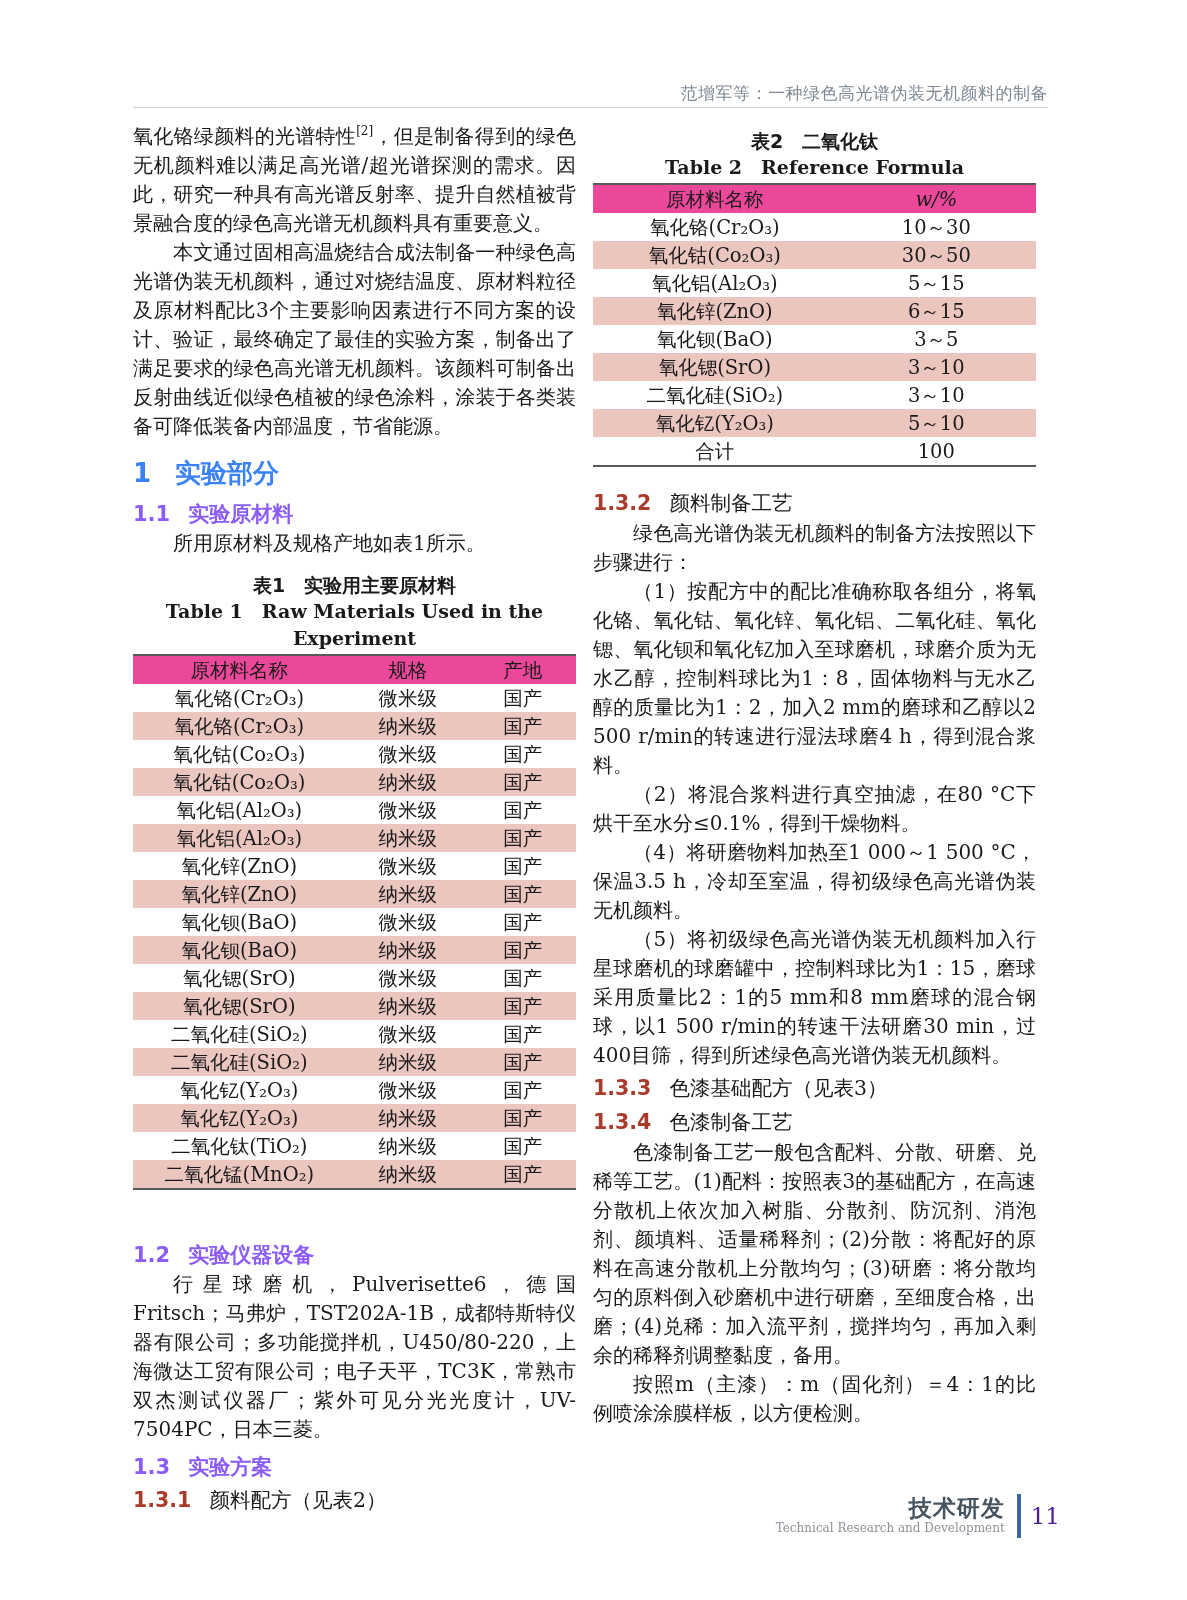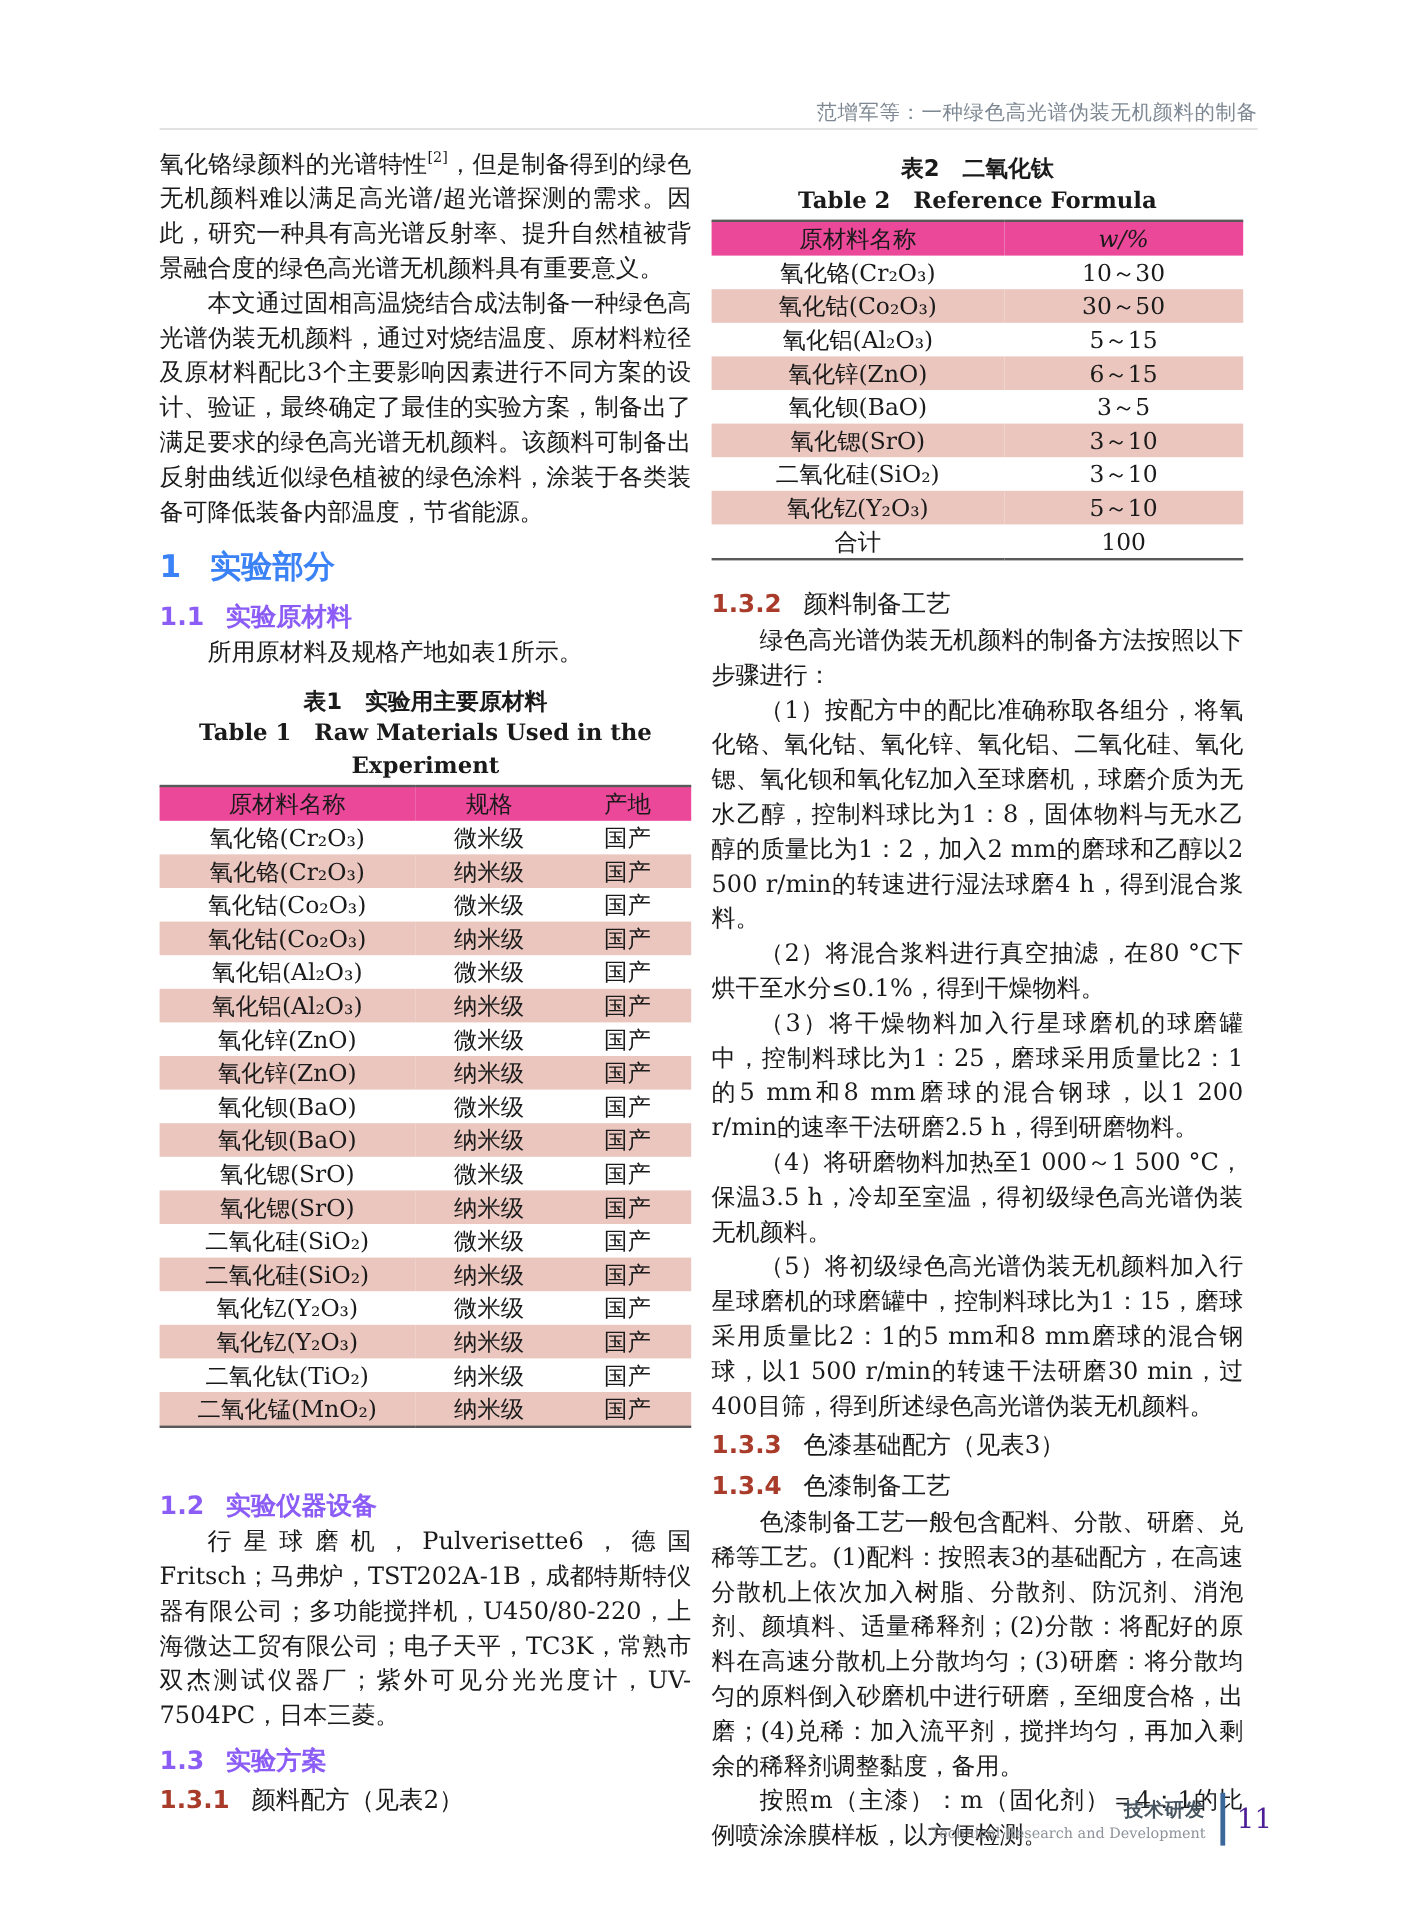--- a/index.html
+++ b/index.html
@@ -36,21 +36,21 @@
   
   table{width:100%;border-collapse:collapse;table-layout:fixed;
         border-top:2px solid #595959;border-bottom:2px solid #595959;margin-top:2px;}
   td,th{font-weight:normal;font-size:19.5px;text-align:center;padding:0;height:28px;vertical-align:middle;}
   thead tr{background:#ec4899;}
   tbody tr.stripe{background:#eac6bf;}
   .wcol{font-style:italic;}
   
   .footer{position:absolute;top:1494px;right:127px;display:flex;align-items:center;}
   .footer-text{display:flex;flex-direction:column;align-items:flex-end;}
-  .footer-cn{font-family:"DejaVu Sans","Liberation Sans",sans-serif;font-weight:bold;font-size:16px;
+  .footer-cn{font-family:"DejaVu Sans","Liberation Sans",sans-serif;font-weight:bold;font-size:23px;
              line-height:24px;color:#46545f;letter-spacing:1px;}
   .footer-en{font-size:12px;line-height:16px;color:#8b9198;}
   .footer-bar{width:4px;height:44px;background:#3a689b;margin:0 10px 0 12px;}
   .footer-num{font-size:23px;color:#4c1d95;}
 </style>
 </head>
 <body>
 
 <div class="page">
 
@@ -277,21 +277,20 @@
             </tr>
           </tbody>
       </table>
 
       <div class="h3 mt20">
         <span class="num">1.3.2</span><span class="ttl">颜料制备工艺</span>
       </div>
       <p class="para indent">绿色高光谱伪装无机颜料的制备方法按照以下步骤进行：</p>
       <p class="para indent">（1）按配方中的配比准确称取各组分，将氧化铬、氧化钴、氧化锌、氧化铝、二氧化硅、氧化锶、氧化钡和氧化钇加入至球磨机，球磨介质为无水乙醇，控制料球比为1：8，固体物料与无水乙醇的质量比为1：2，加入2 mm的磨球和乙醇以2 500 r/min的转速进行湿法球磨4 h，得到混合浆料。</p>
       <p class="para indent">（2）将混合浆料进行真空抽滤，在80 °C下烘干至水分≤0.1%，得到干燥物料。</p>
-      <p class="para indent">（3）将干燥物料加入行星球磨机的球磨罐中，控制料球比为1：25，磨球采用质量比2：1的5 mm和8 mm磨球的混合钢球，以1 200 r/min的速率干法研磨2.5 h，得到研磨物料。</p>
       <p class="para indent">（4）将研磨物料加热至1 000～1 500 °C，保温3.5 h，冷却至室温，得初级绿色高光谱伪装无机颜料。</p>
       <p class="para indent">（5）将初级绿色高光谱伪装无机颜料加入行星球磨机的球磨罐中，控制料球比为1：15，磨球采用质量比2：1的5 mm和8 mm磨球的混合钢球，以1 500 r/min的转速干法研磨30 min，过400目筛，得到所述绿色高光谱伪装无机颜料。</p>
 
       <div class="h3">
         <span class="num">1.3.3</span><span class="ttl">色漆基础配方（见表3）</span>
       </div>
       <div class="h3">
         <span class="num">1.3.4</span><span class="ttl">色漆制备工艺</span>
       </div>
       <p class="para indent">色漆制备工艺一般包含配料、分散、研磨、兑稀等工艺。(1)配料：按照表3的基础配方，在高速分散机上依次加入树脂、分散剂、防沉剂、消泡剂、颜填料、适量稀释剂；(2)分散：将配好的原料在高速分散机上分散均匀；(3)研磨：将分散均匀的原料倒入砂磨机中进行研磨，至细度合格，出磨；(4)兑稀：加入流平剂，搅拌均匀，再加入剩余的稀释剂调整黏度，备用。</p>

